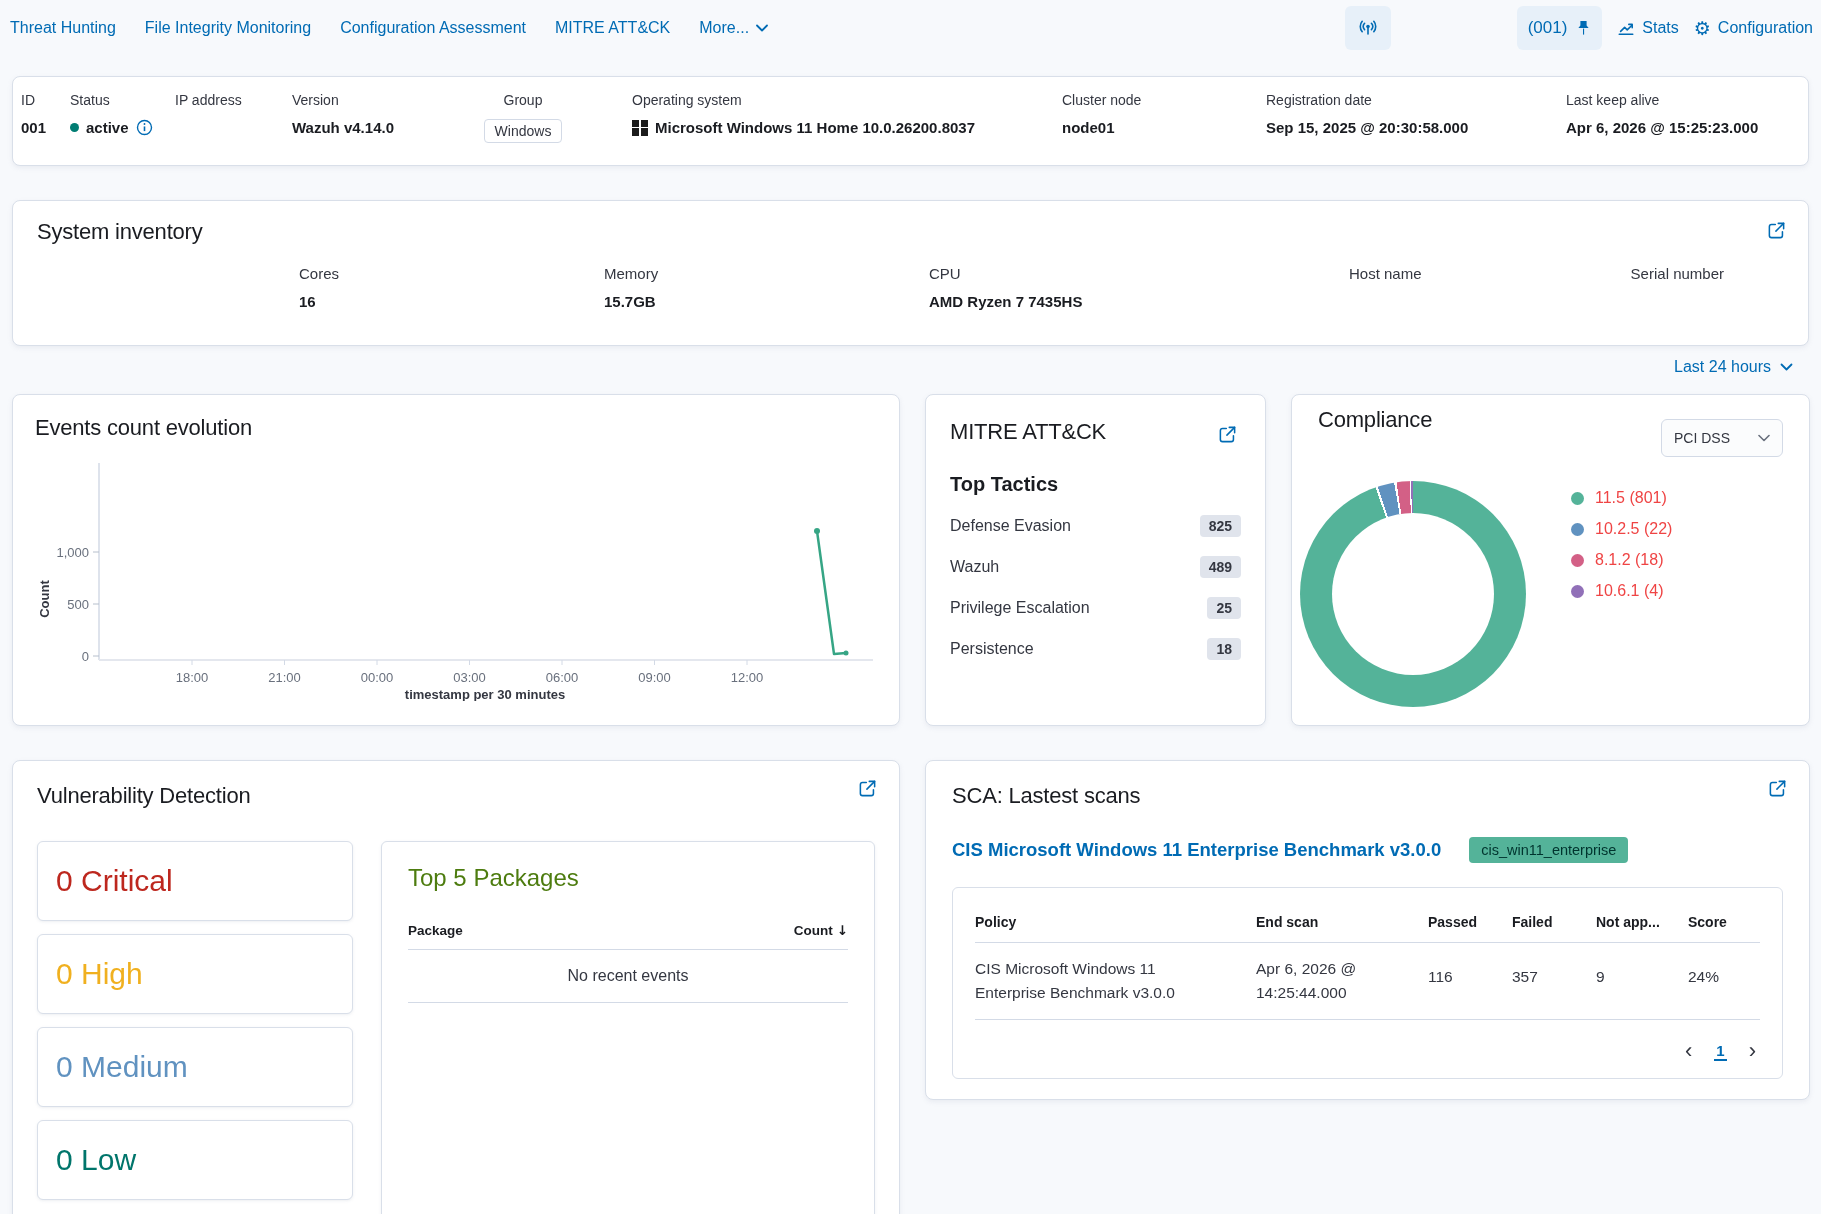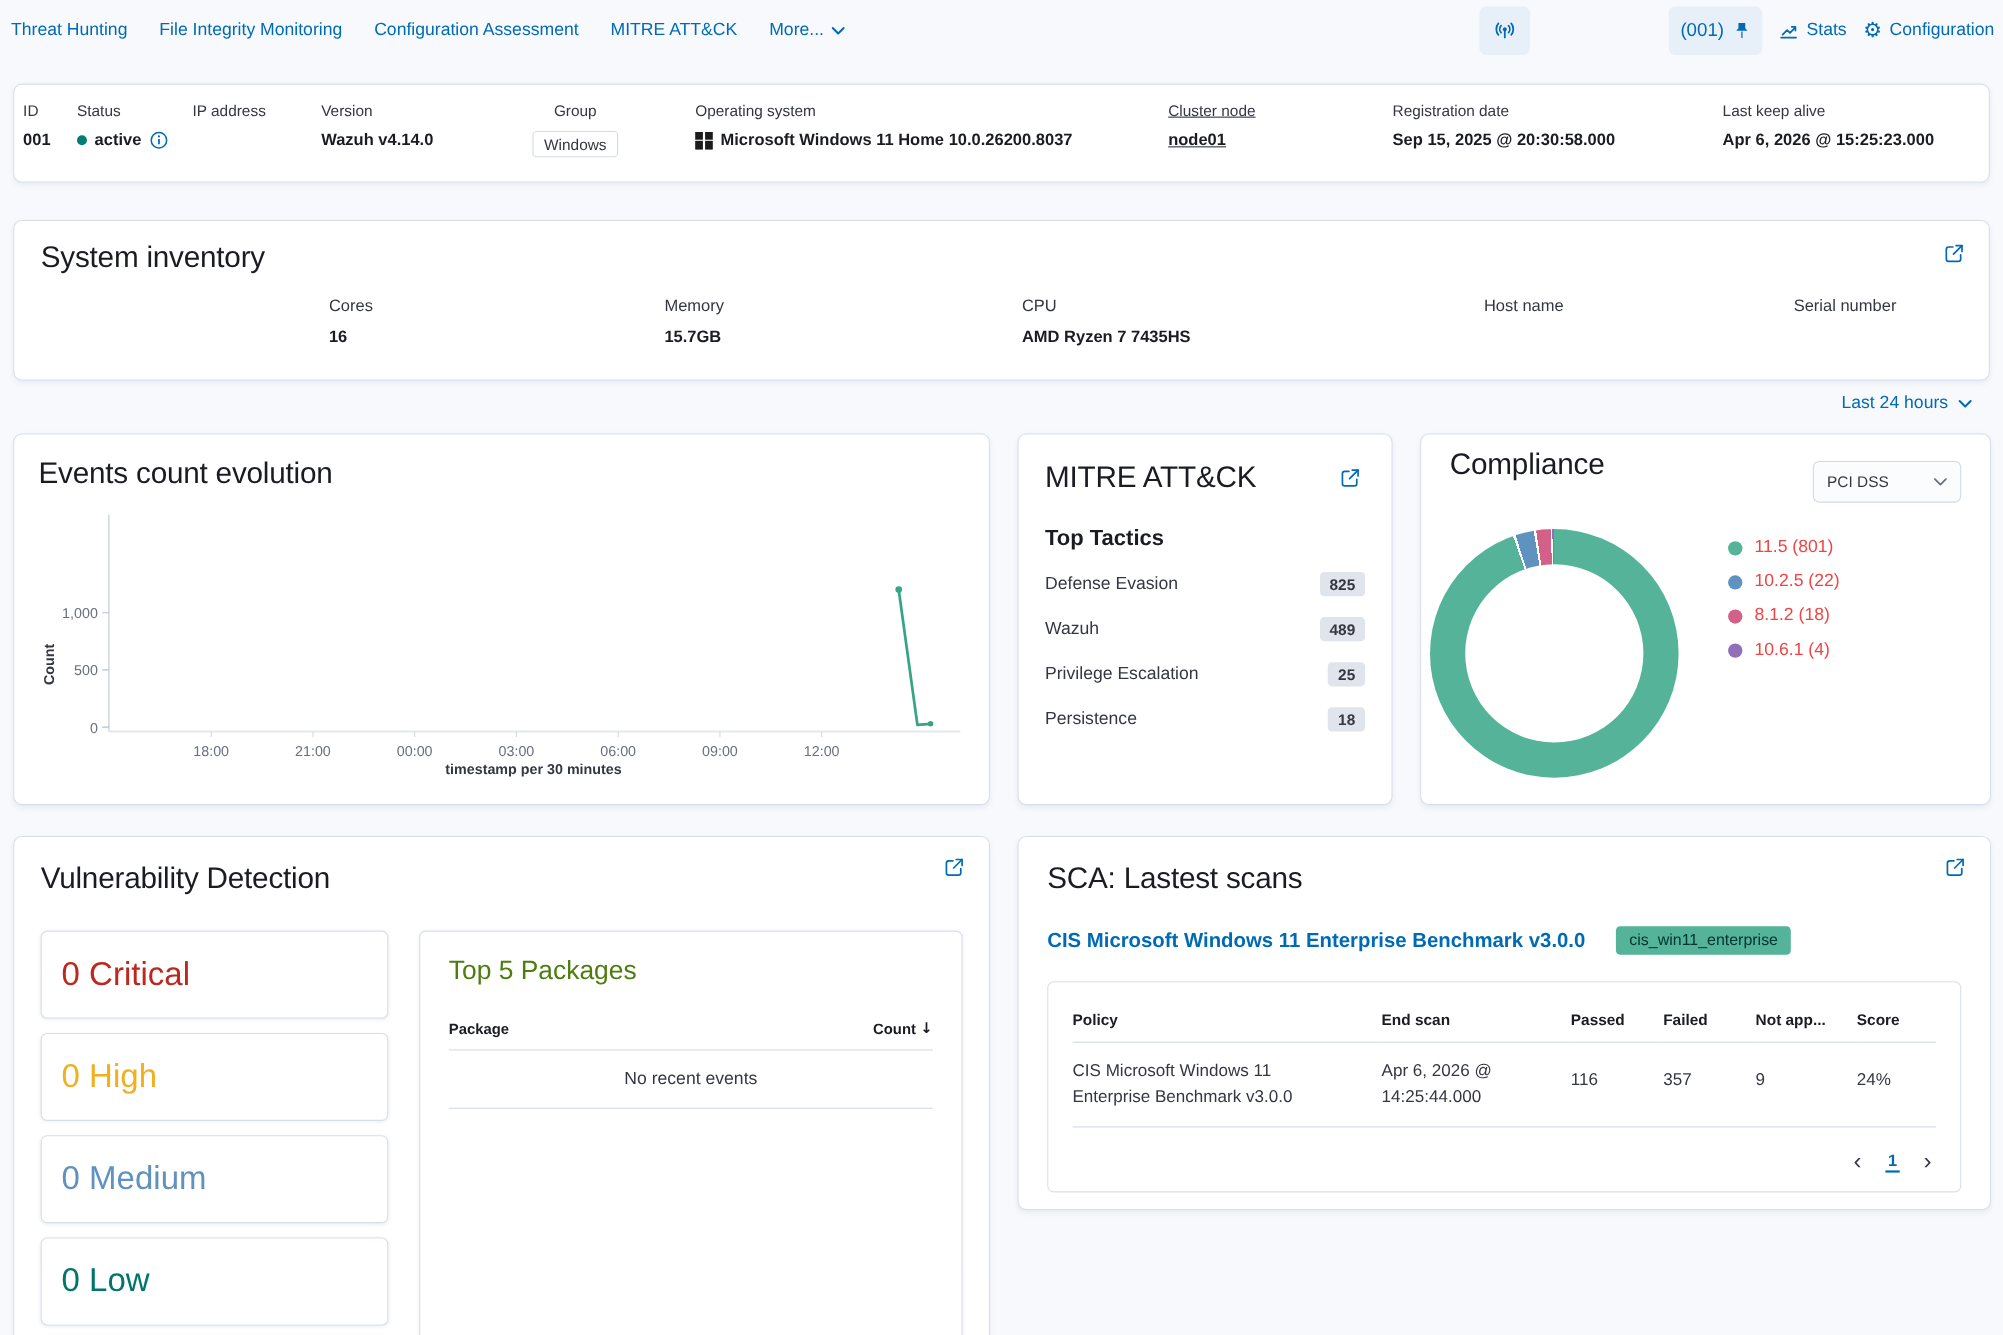--- a/index.html
+++ b/index.html
@@ -24,29 +24,29 @@
   .gear-glyph { font-family:"DejaVu Sans", sans-serif; font-size:19px; line-height:1; color:#006BB4; }
 
   
   .card { background:#fff; border:1px solid #d9dfe9; border-radius:8px; box-shadow:0 2px 5px rgba(130,142,165,.12); }
 
   
   .agent-card { position:absolute; top:76px; left:12px; right:12px; height:90px; display:flex; padding:15px 8px; }
   .fld { display:flex; flex-direction:column; gap:11px; }
   .fld .lab { font-size:14px; color:#343741; }
   .fld .val { font-size:15px; font-weight:700; color:#1a1c21; display:flex; align-items:center; gap:7px; }
-  .w-id{width:49px;} .w-status{width:105px;} .w-ip{width:117px;} .w-version{width:122px;} .w-group{width:218px;align-items:center;} .w-os{width:430px;} .w-cluster{width:204px;text-decoration:underline;} .w-reg{width:300px;}
+  .w-id{width:49px;} .w-status{width:105px;} .w-ip{width:117px;} .w-version{width:122px;} .w-group{width:218px;align-items:center;} .w-os{width:430px;} .w-cluster{width:204px;} .w-reg{width:300px;}
   .dot { width:9px; height:9px; border-radius:50%; background:#017D73; display:inline-block; }
   .chip { border:1px solid #d3dae6; border-radius:4px; padding:3px 10px; font-weight:400; font-size:14px; color:#343741; background:#fff; cursor:pointer; }
   .winlogo { width:16px; height:16px; display:grid; grid-template-columns:1fr 1fr; grid-template-rows:1fr 1fr; gap:1.5px; }
   .winlogo i { background:#1b1b1b; }
 
   
   .inventory-card { position:absolute; top:200px; left:12px; right:12px; height:146px; padding:18px 24px; }
-  .panel-title { font-size:27px; color:#1a1c21; font-weight:400; letter-spacing:-.2px; }
+  .panel-title { font-size:22px; color:#1a1c21; font-weight:400; letter-spacing:-.2px; }
   .inv-row { display:flex; margin-top:20px; padding-left:262px; }
   .inv-col { display:flex; flex-direction:column; gap:11px; }
   .inv-col .lab { font-size:15px; color:#343741; }
   .inv-col .val { font-size:15px; font-weight:700; color:#1a1c21; }
   .iw-cores{width:305px;} .iw-mem{width:325px;} .iw-cpu{width:420px;} .iw-host{flex:1;} .iw-serial{text-align:right; padding-right:60px;}
   .ext-icon { position:absolute; right:22px; top:20px; cursor:pointer; }
 
   
   .time-row { position:absolute; top:358px; right:28px; display:flex; align-items:center; gap:9px; color:#006BB4; font-size:16px; cursor:pointer; }
 
@@ -58,21 +58,21 @@
   .axis-label { font-size:13px; fill:#69707d; }
   .axis-title { font-size:13px; font-weight:700; fill:#343741; }
 
   .mitre-panel { padding:24px 24px; }
   .mitre-sub { font-size:20px; font-weight:700; color:#1a1c21; margin-top:28px; }
   .tactic-row { display:flex; align-items:center; justify-content:space-between; margin-top:19px; }
   .tactic-name { font-size:16px; color:#343741; }
   .count-badge { background:#e0e4ec; border-radius:4px; font-size:14px; font-weight:700; color:#343741; padding:3px 9px; }
 
   .compliance-panel { padding:12px 26px; }
-  .select-box { position:absolute; right:26px; top:24px; width:135px; height:38px; border:1px solid #d3dae6; border-radius:6px; background:#fbfcfd; display:flex; align-items:center; justify-content:space-between; padding:0 12px; font-size:14px; color:#343741; cursor:pointer; }
+  .select-box { position:absolute; right:26px; top:24px; width:122px; height:38px; border:1px solid #d3dae6; border-radius:6px; background:#fbfcfd; display:flex; align-items:center; justify-content:space-between; padding:0 12px; font-size:14px; color:#343741; cursor:pointer; }
   .donut { position:absolute; left:8px; top:86px; width:226px; height:226px; border-radius:50%;
     background:conic-gradient(#54B399 0deg 340.6deg,#fff 340.6deg 341.8deg,#6092C0 341.8deg 350.4deg,#fff 350.4deg 351.6deg,#D36086 351.6deg 358.4deg,#fff 358.4deg 359.1deg,#9170B8 359.1deg 360deg); }
   .donut::after { content:""; position:absolute; inset:32px; background:#fff; border-radius:50%; }
   .legend { position:absolute; left:279px; top:94px; display:flex; flex-direction:column; gap:13px; }
   .legend-item { display:flex; align-items:center; gap:11px; font-size:16px; color:#ef4444; }
   .legend-dot { width:13px; height:13px; border-radius:50%; flex:0 0 auto; }
 
   
   .row-bottom { position:absolute; top:760px; left:12px; right:11px; height:470px; display:grid; grid-template-columns:888px 1fr; gap:25px; align-items:start; }
   .vd-panel { padding:22px 24px; height:540px; }

